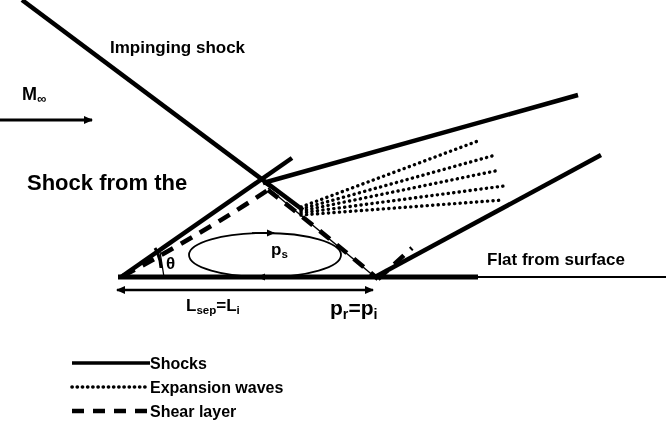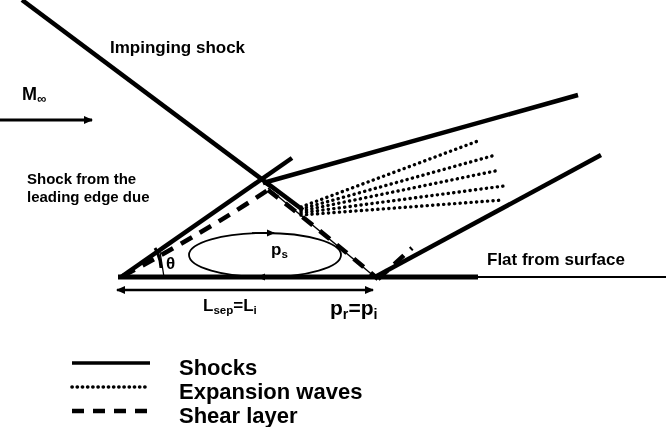--- a/index.html
+++ b/index.html
@@ -27,27 +27,27 @@
   .lbl {
     position: absolute;
     font-family: "Liberation Sans", sans-serif;
     font-weight: bold;
     color: #000000;
     white-space: pre;
     line-height: 1.18;
   }
   .lbl-impinging { left: 110px; top: 38px;  font-size: 17px; }
   .lbl-minf      { left: 22px;  top: 84px;  font-size: 18px; }
-  .lbl-shockfrom { left: 27px;  top: 170px; font-size: 15px; }
+  .lbl-shockfrom { left: 27px;  top: 170px; font-size: 22px; }
   .lbl-flatplate { left: 487px; top: 250px; font-size: 17px; }
   .lbl-ps        { left: 271px; top: 240px; font-size: 17px; }
   .lbl-theta     { left: 166px; top: 254px; font-size: 17px; }
-  .lbl-lsep      { left: 203px; top: 296px; font-size: 17px; text-align: right; }
+  .lbl-lsep      { left: 186px; top: 296px; font-size: 17px; text-align: right; }
   .lbl-pr        { left: 330px; top: 296px; font-size: 21px; }
-  .lbl-legend    { font-size: 22px; left: 179px; }
+  .lbl-legend    { font-size: 16px; left: 150px; }
   .lbl-leg0 { top: 355px; }
   .lbl-leg1 { top: 379px; }
   .lbl-leg2 { top: 403px; }
   sub { font-size: 0.68em; vertical-align: baseline; position: relative; top: 0.28em; }
   .inf { font-size: 0.72em; vertical-align: baseline; position: relative; top: 0.22em; }
 </style>
 </head>
 <body>
 
 <div id="diagram-root">
@@ -105,21 +105,21 @@
 
     <line x1="72" y1="363" x2="150" y2="363" stroke="#000" stroke-width="3.6"></line>
     <line x1="72" y1="387" x2="150" y2="387" stroke="#000" stroke-width="3.6" stroke-dasharray="0.2 5" stroke-linecap="round"></line>
     <line x1="72" y1="411" x2="150" y2="411" stroke="#000" stroke-width="4.4" stroke-dasharray="12 9"></line>
   </svg>
 
   <div class="lbl lbl-impinging">Impinging shock</div>
 
   <div class="lbl lbl-minf"><span>M</span><span class="inf">∞</span></div>
 
-  <div class="lbl lbl-shockfrom"><span>Shock from the</span><br><span>leading edge due</span><br></div>
+  <div class="lbl lbl-shockfrom"><span>Shock from the</span><br><br></div>
 
   <div class="lbl lbl-flatplate">Flat from surface</div>
 
   <div class="lbl lbl-ps"><span>p</span><sub>s</sub></div>
 
   <div class="lbl lbl-theta">θ</div>
 
   <div class="lbl lbl-lsep"><span>L</span><sub>sep</sub><span>=L</span><sub>i</sub></div>
 
   <div class="lbl lbl-pr"><span>p</span><sub>r</sub><span>=p</span><sub>i</sub></div>

